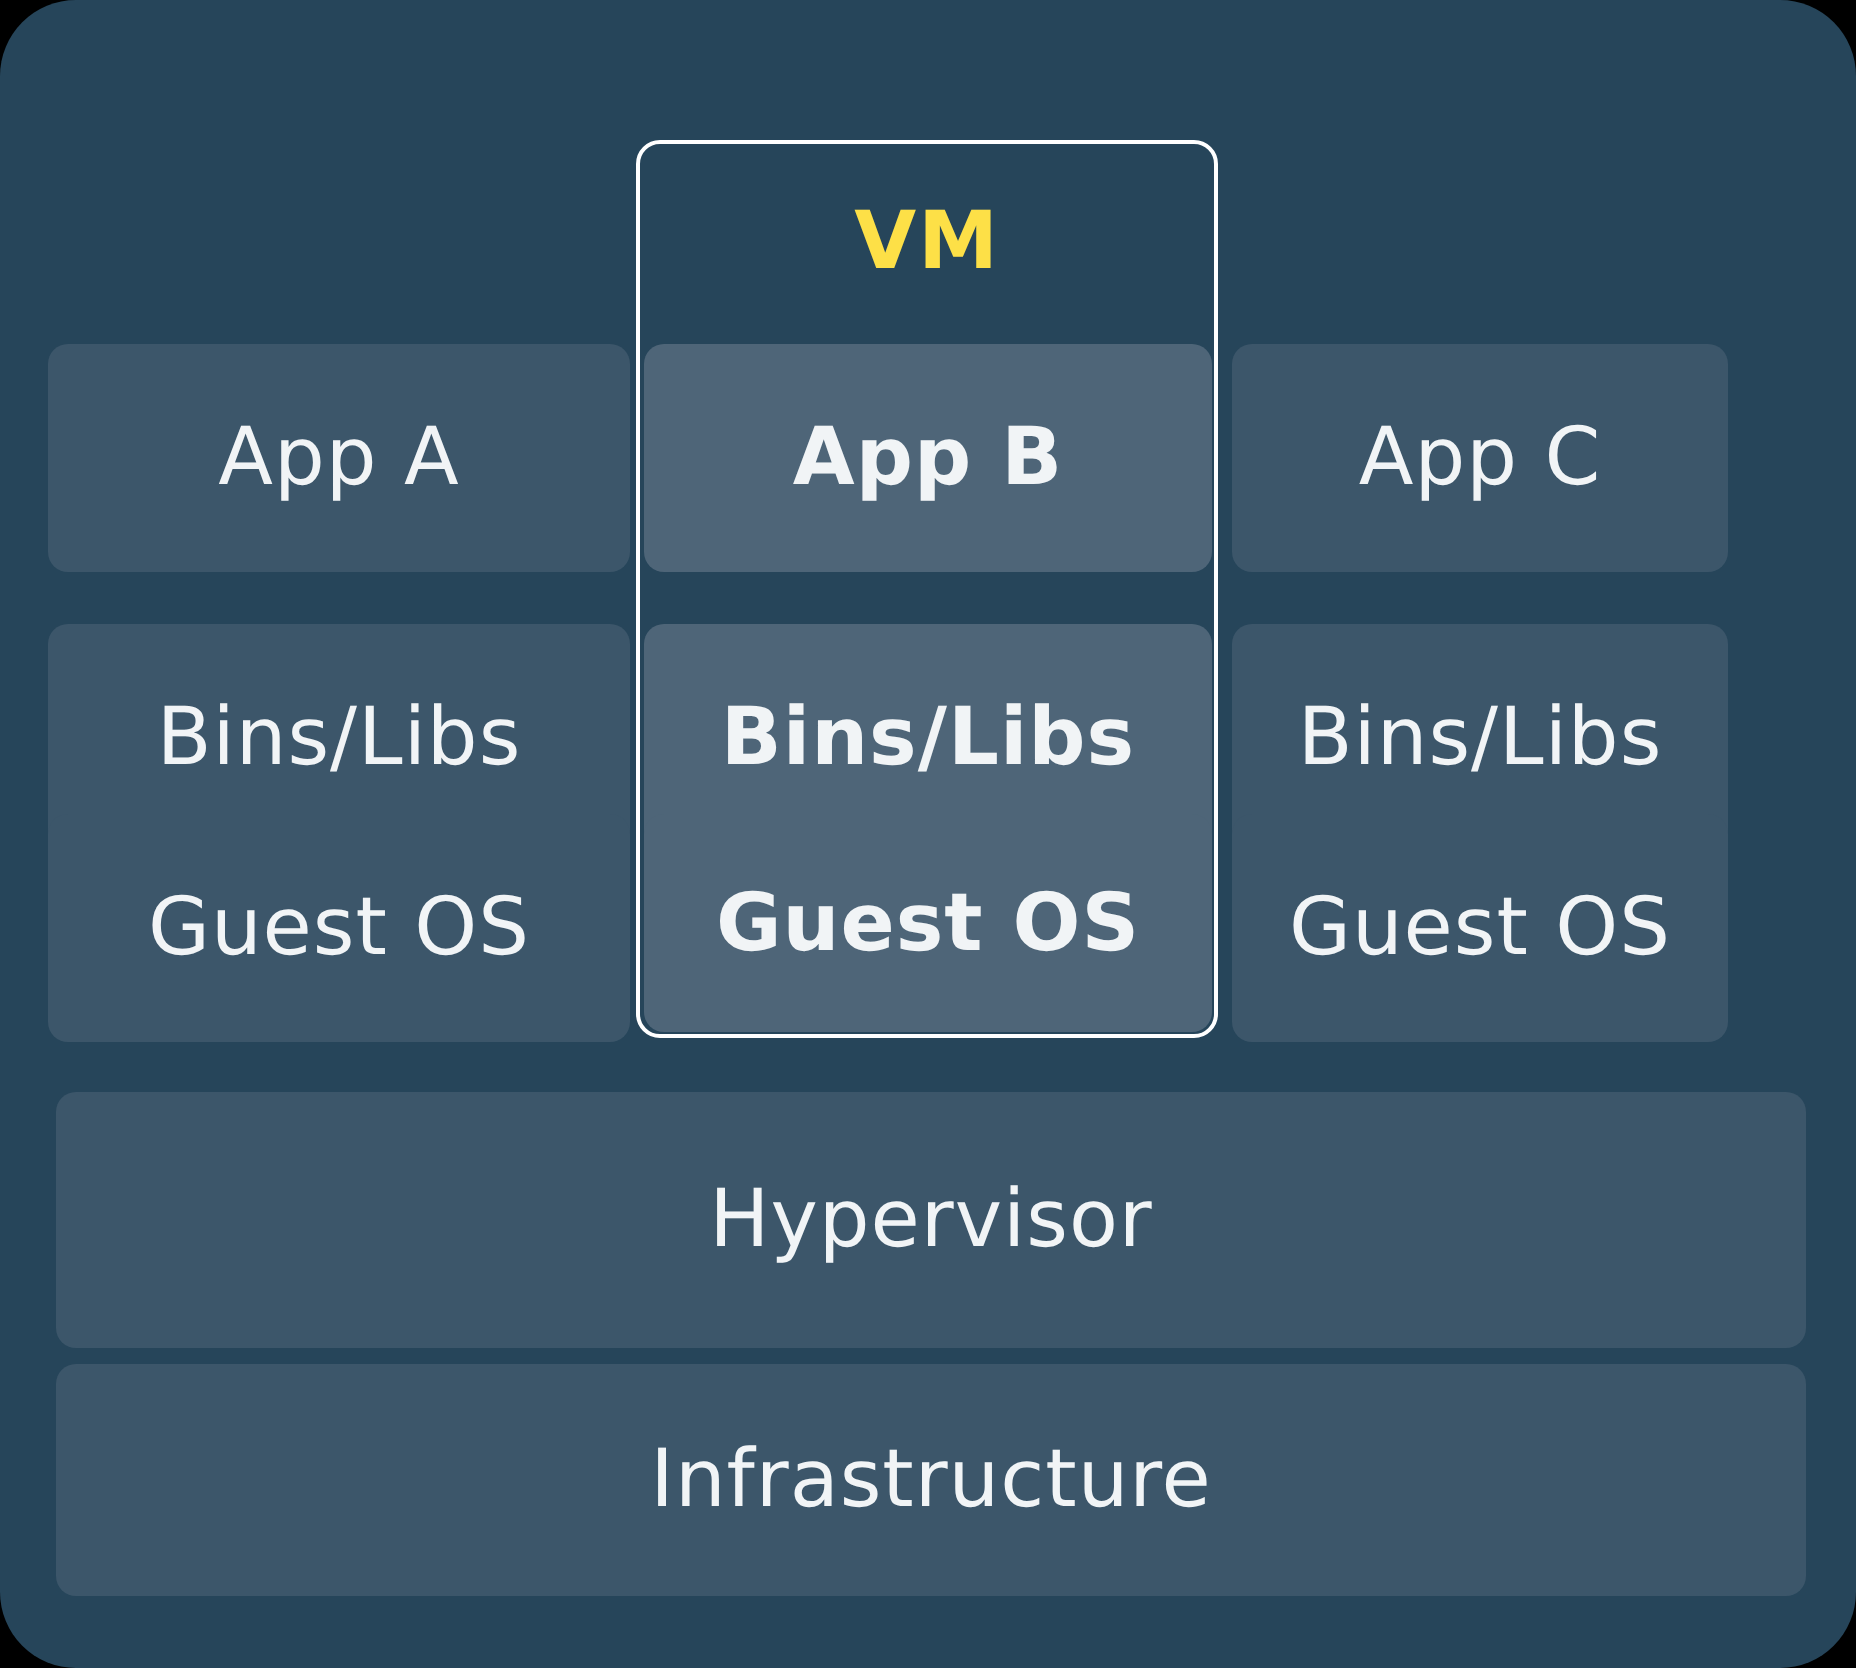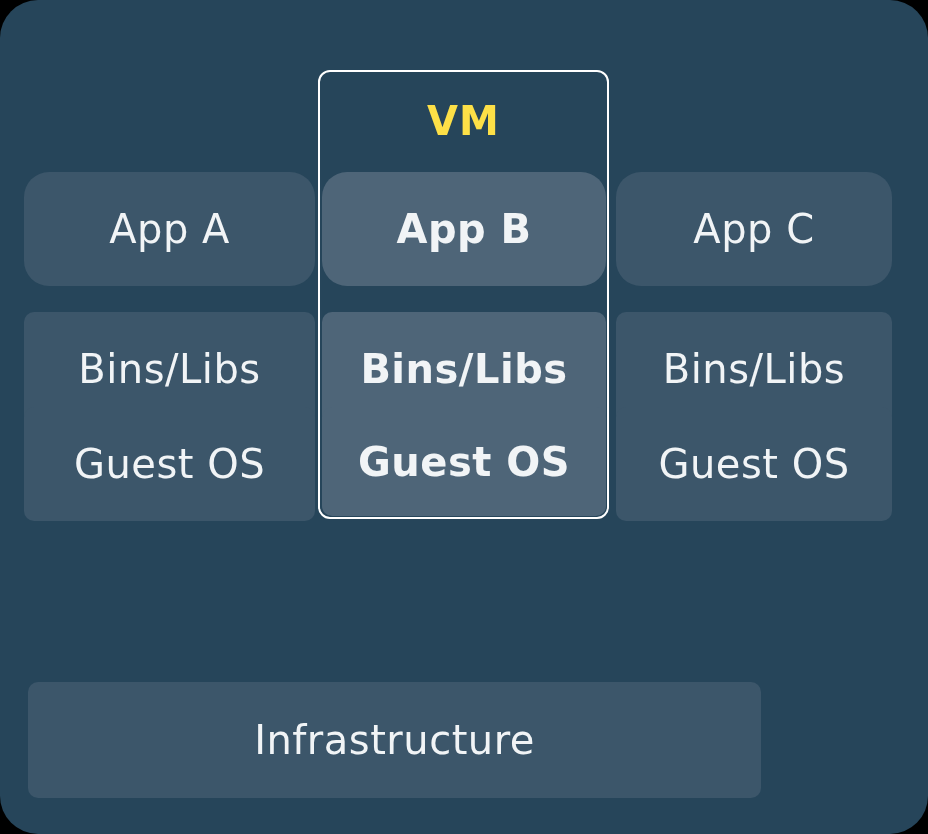--- a/index.html
+++ b/index.html
@@ -55,32 +55,32 @@
     align-items: center;
     justify-content: center;
     color: #fde047;
     font-size: 40px;
     font-weight: 700;
     letter-spacing: 1px;
   }
   
   .col-left   { left: 24px;  width: 291px; }
   .col-mid    { left: 322px; width: 284px; }
-  .col-right  { left: 616px; width: 276px; }
+  .col-right  { left: 616px; width: 248px; }
   
-  .row-app    { top: 172px; height: 114px; border-radius: 25px; }
+  .row-app    { top: 172px; height: 114px; }
   .row-bins   { top: 290px; height: 113px; margin-top: 22px; }
   .row-os     { top: 407px; height: 114px; }
   .row-os-mid { top: 407px; height: 109px; }
   
   .bar-hypervisor {
     left: 28px; top: 546px; width: 875px; height: 128px;
   }
   .bar-infrastructure {
-    left: 28px; top: 682px; width: 733px; height: 116px; align-items: center;
+    left: 28px; top: 682px; width: 875px; height: 116px; align-items: center;
   }
 </style>
 </head>
 <body>
 
 <div class="canvas">
 
   <div class="vm-outline"></div>
   <div class="vm-title">VM</div>
 
@@ -107,17 +107,20 @@
   <div class="box col-right row-app">
     <span>App C</span>
   </div>
   <div class="box col-right row-bins">
     <span>Bins/Libs</span>
   </div>
   <div class="box col-right row-os">
     <span>Guest OS</span>
   </div>
 
+  <div class="box bar-hypervisor">
+    <span>Hypervisor</span>
+  </div>
   <div class="box bar-infrastructure">
     <span>Infrastructure</span>
   </div>
 
 </div>
 
 </body></html>

